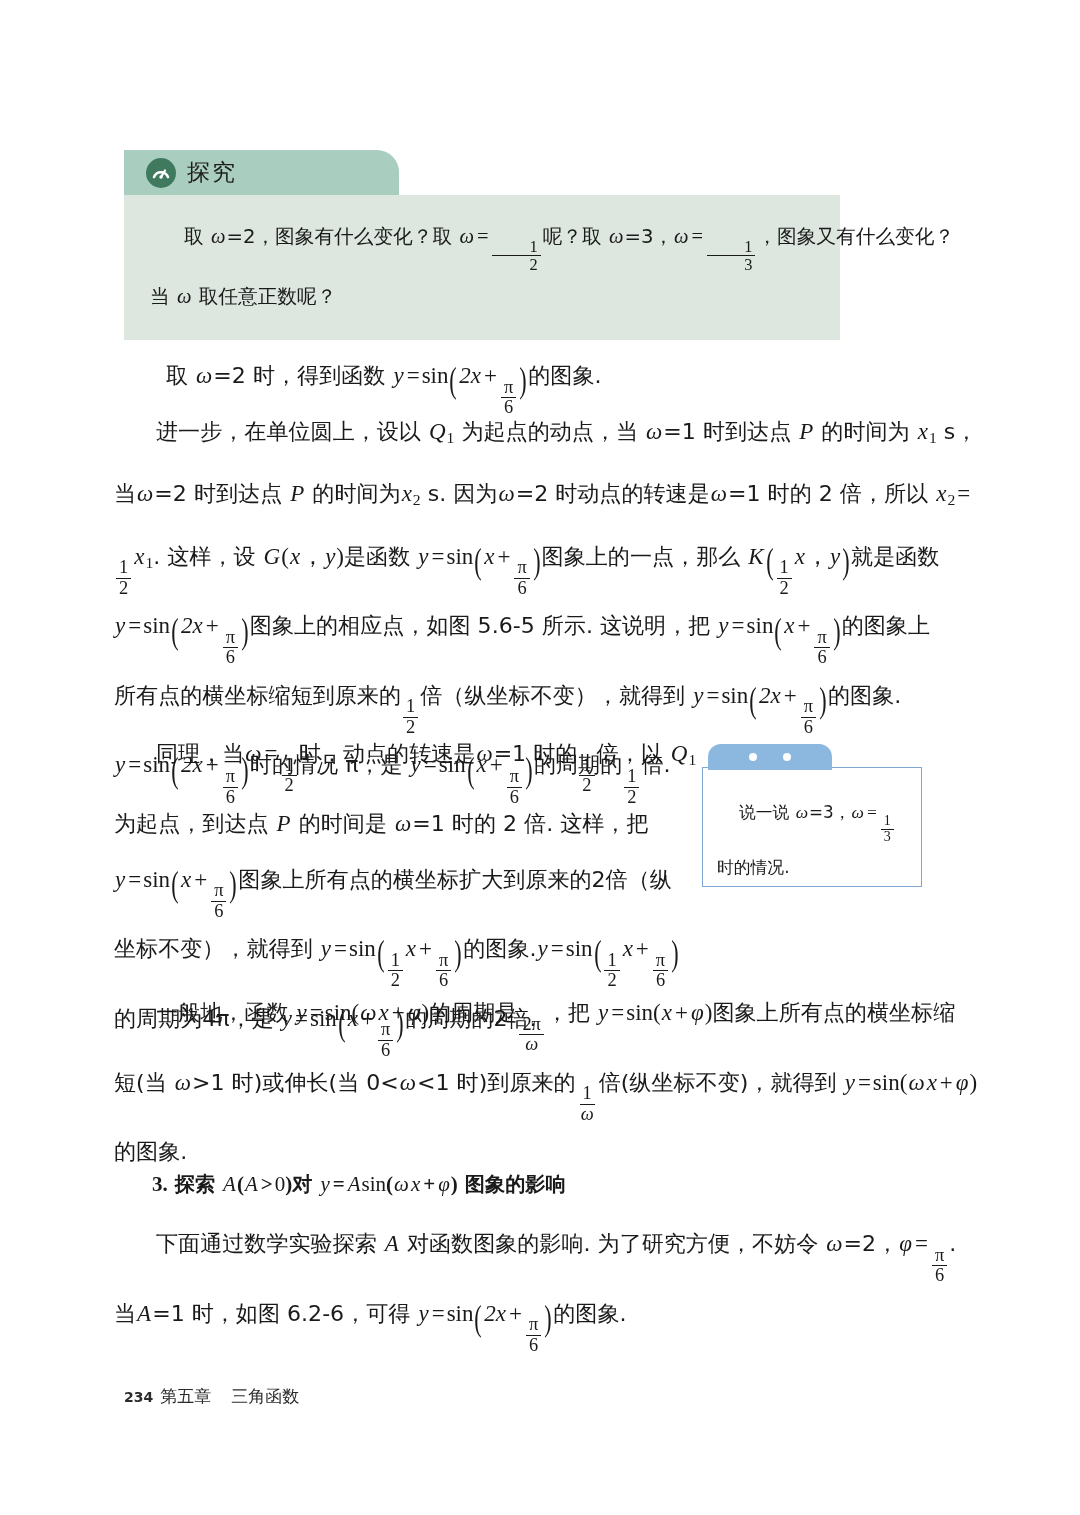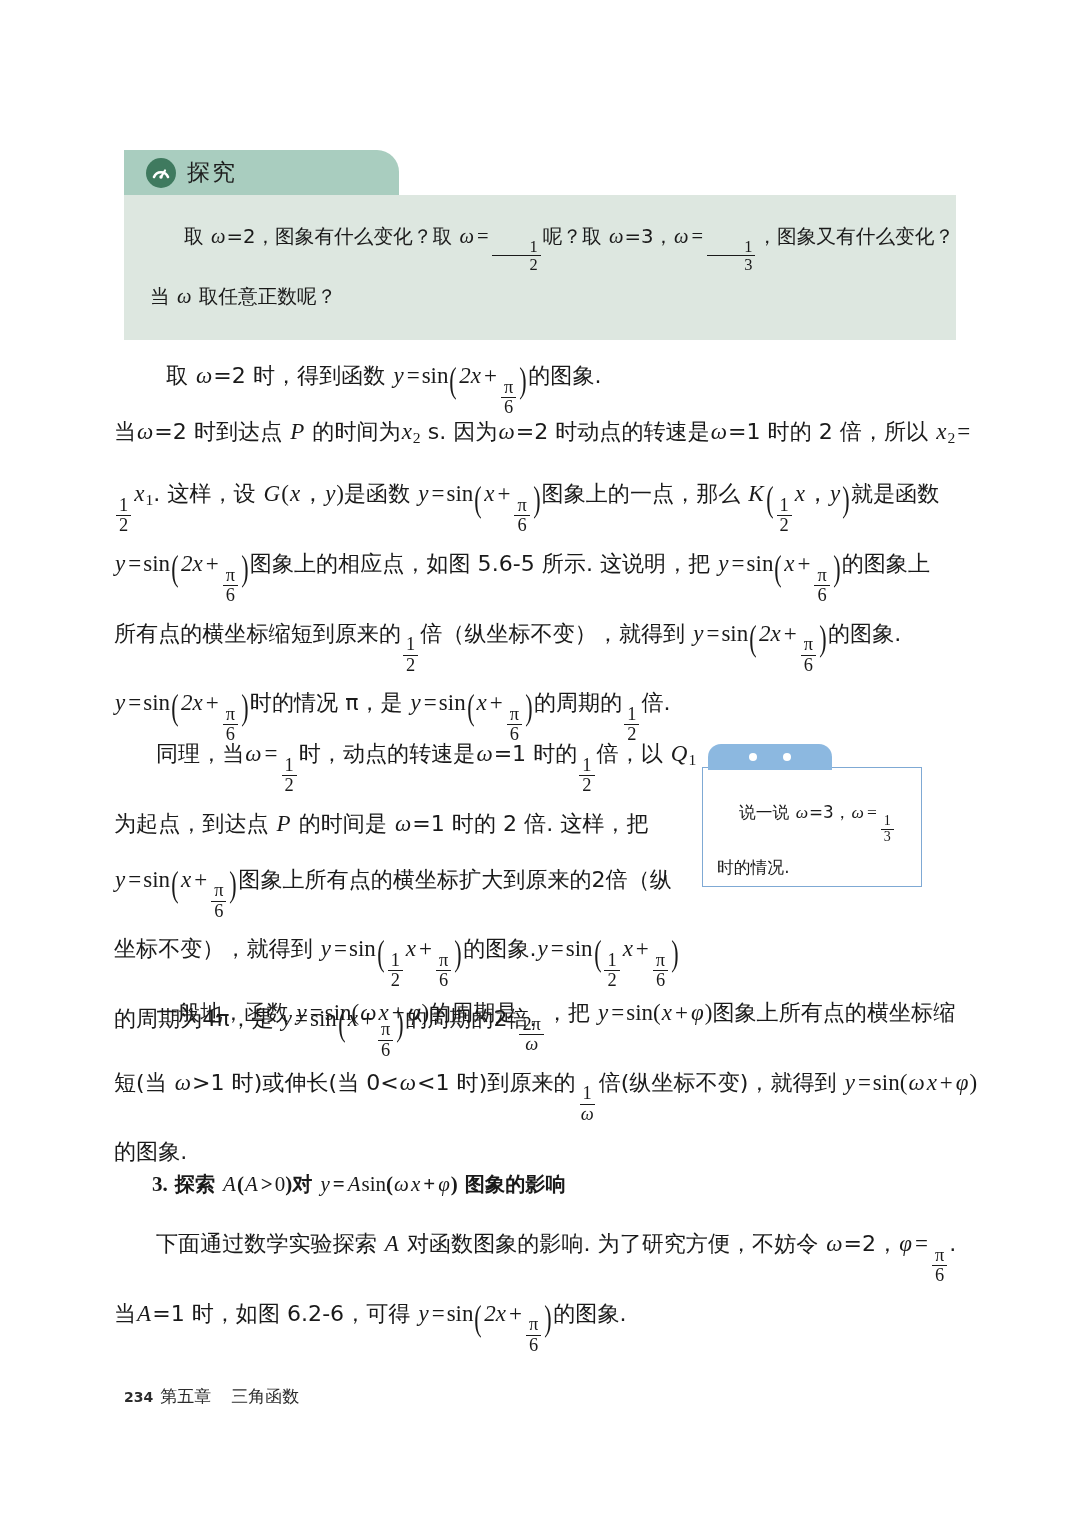--- a/index.html
+++ b/index.html
@@ -21,21 +21,21 @@
     position: absolute;
     inset: 0;
     background: #fff;
   }
 
   
   .explore-wrap {
     position: absolute;
     left: 124px;
     top: 150px;
-    width: 832px;
+    width: 716px;
   }
   .explore-tab {
     width: 275px;
     height: 45px;
     background: #a9cdbf;
     border-radius: 0 22px 0 0;
     display: flex;
     align-items: center;
     padding-left: 22px;
     box-sizing: border-box;
@@ -207,20 +207,21 @@
   </div>
 
   <div class="para" style="left:124px; top:348px;">
     <span class="ln"><span class="ind"></span><span class="cn">取 </span><span class="mi">ω</span><span class="cn">=2 时，得到函数 </span><span class="mi">y</span><span class="op">=</span><span class="mup">sin</span><span class="bigp">(</span><span class="mi">2x</span><span class="op">+</span><span class="frac">
           <span class="top">π</span>
           <span class="bot">6</span>
         </span><span class="bigp">)</span><span class="cn">的图象.</span></span>
   </div>
 
   <div class="para" style="left:114px; top:404px;">
+    <span class="ln"><span class="ind"></span><span class="cn">进一步，在单位圆上，设以 </span><span class="mi">Q</span><span class="subn">1</span><span class="cn"> 为起点的动点，当 </span><span class="mi">ω</span><span class="cn">=1 时到达点 </span><span class="mi">P</span><span class="cn"> 的时间为 </span><span class="mi">x</span><span class="subn">1</span><span class="cn"> s，</span></span>
 
     <span class="ln"><span class="cn">当</span><span class="mi">ω</span><span class="cn">=2 时到达点 </span><span class="mi">P</span><span class="cn"> 的时间为</span><span class="mi">x</span><span class="subn">2</span><span class="cn"> s. 因为</span><span class="mi">ω</span><span class="cn">=2 时动点的转速是</span><span class="mi">ω</span><span class="cn">=1 时的 2 倍，所以 </span><span class="mi">x</span><span class="subn">2</span><span class="op">=</span></span>
 
     <span class="ln"><span class="frac">
           <span class="top">1</span>
           <span class="bot">2</span>
         </span><span class="mi">x</span><span class="subn">1</span><span class="cn">. 这样，设 </span><span class="mi">G</span><span class="smp">(</span><span class="mi">x</span><span class="smp">，</span><span class="mi">y</span><span class="smp">)</span><span class="cn">是函数 </span><span class="mi">y</span><span class="op">=</span><span class="mup">sin</span><span class="bigp">(</span><span class="mi">x</span><span class="op">+</span><span class="frac">
           <span class="top">π</span>
           <span class="bot">6</span>
         </span><span class="bigp">)</span><span class="cn">图象上的一点，那么 </span><span class="mi">K</span><span class="bigp">(</span><span class="frac">

